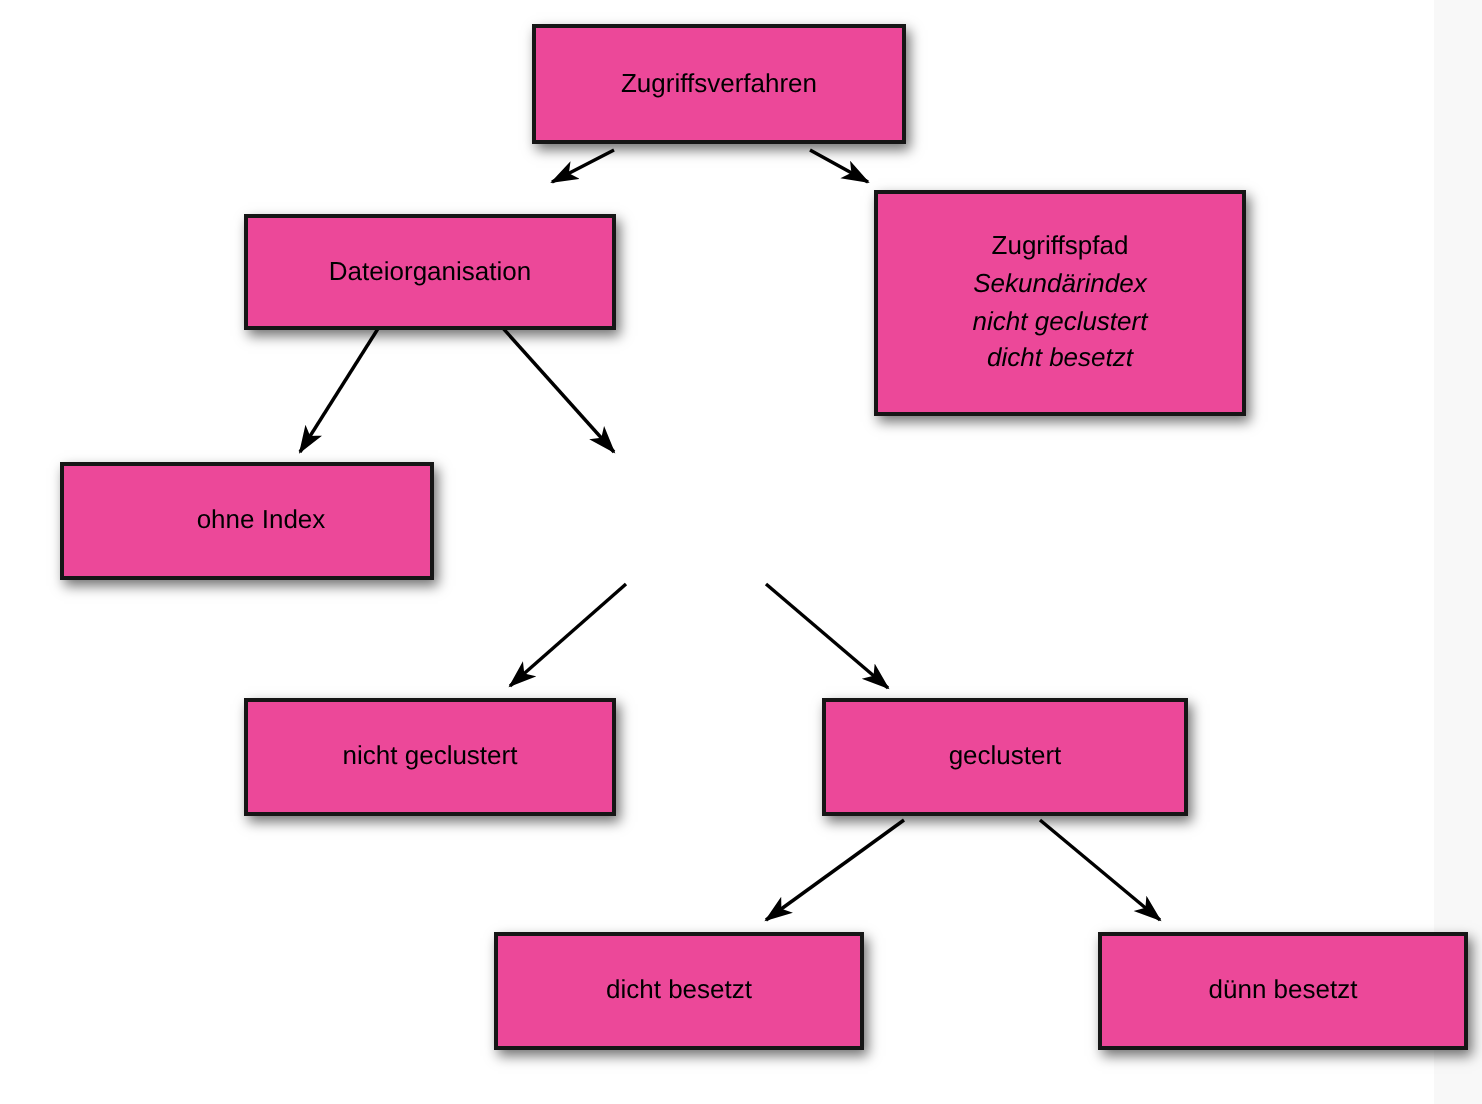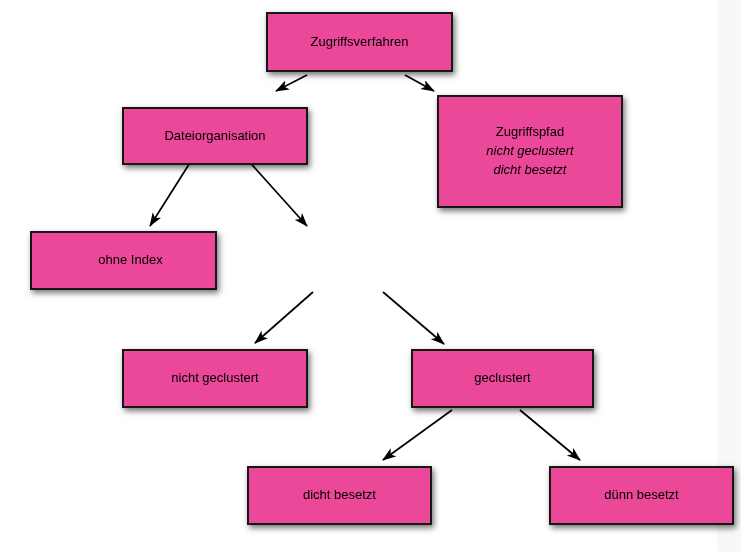--- a/index.html
+++ b/index.html
@@ -86,20 +86,21 @@
   <div class="node" id="n-root">
     <span>Zugriffsverfahren</span>
   </div>
 
   <div class="node" id="n-dateiorg">
     <span>Dateiorganisation</span>
   </div>
 
   <div class="node" id="n-zugriffspfad">
     <span>Zugriffspfad</span>
+    <span class="em">Sekundärindex</span>
     <span class="em">nicht geclustert</span>
     <span class="em">dicht besetzt</span>
   </div>
 
   <div class="node" id="n-ohneindex">
     <span>ohne Index</span>
   </div>
 
 
   <div class="node" id="n-nichtgeclustert">

